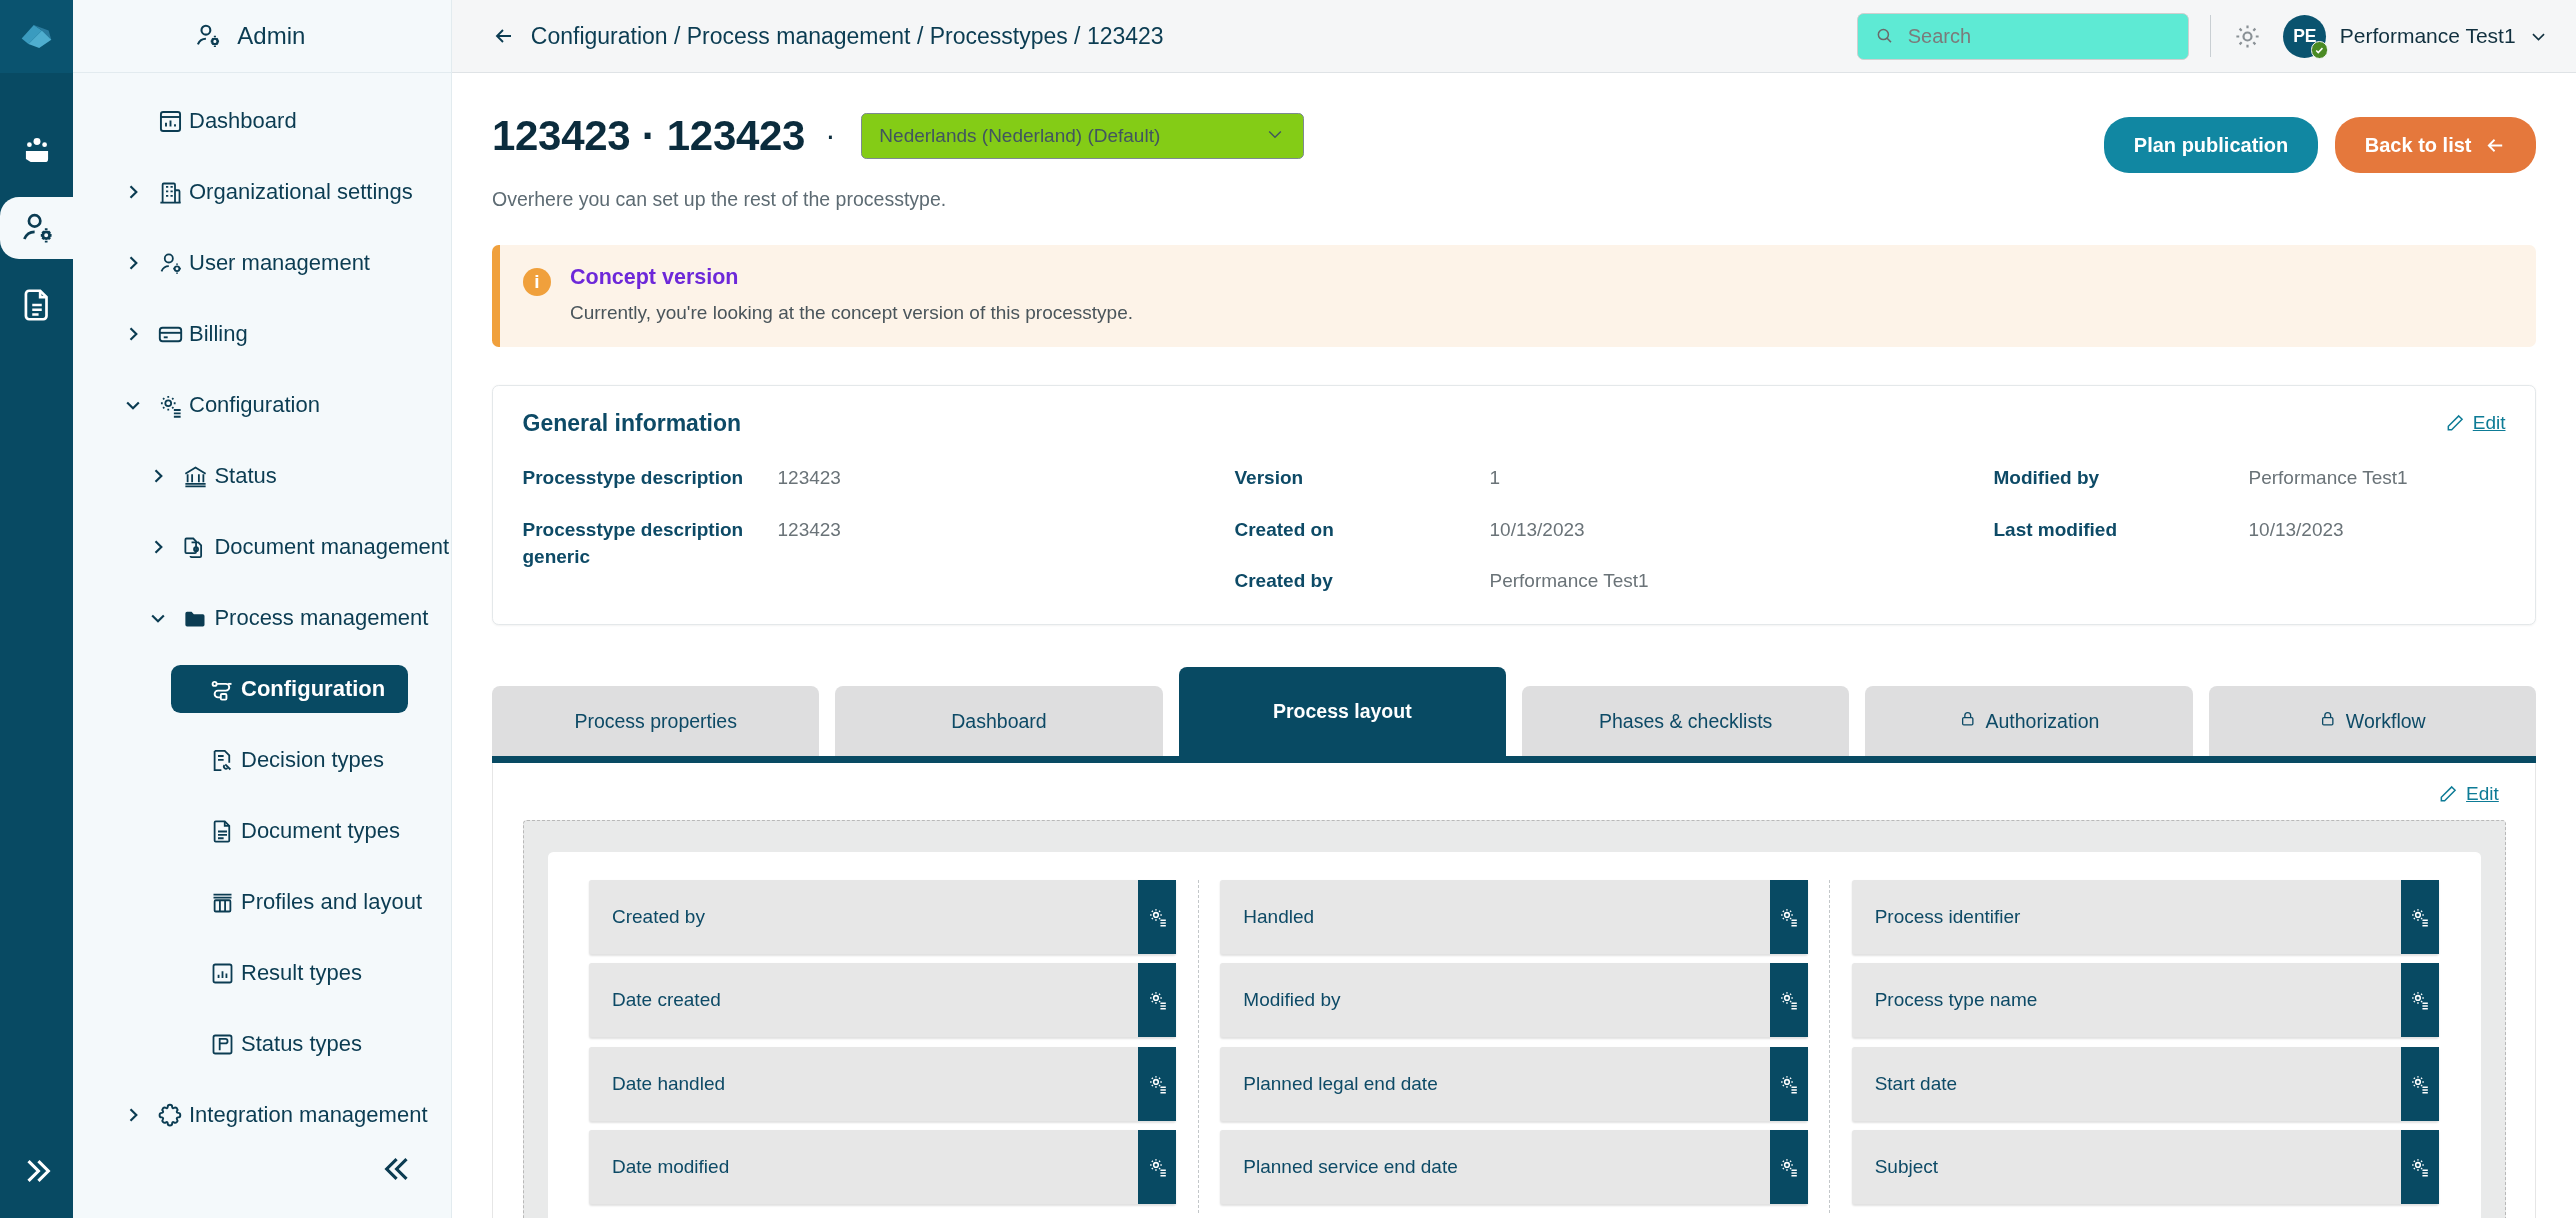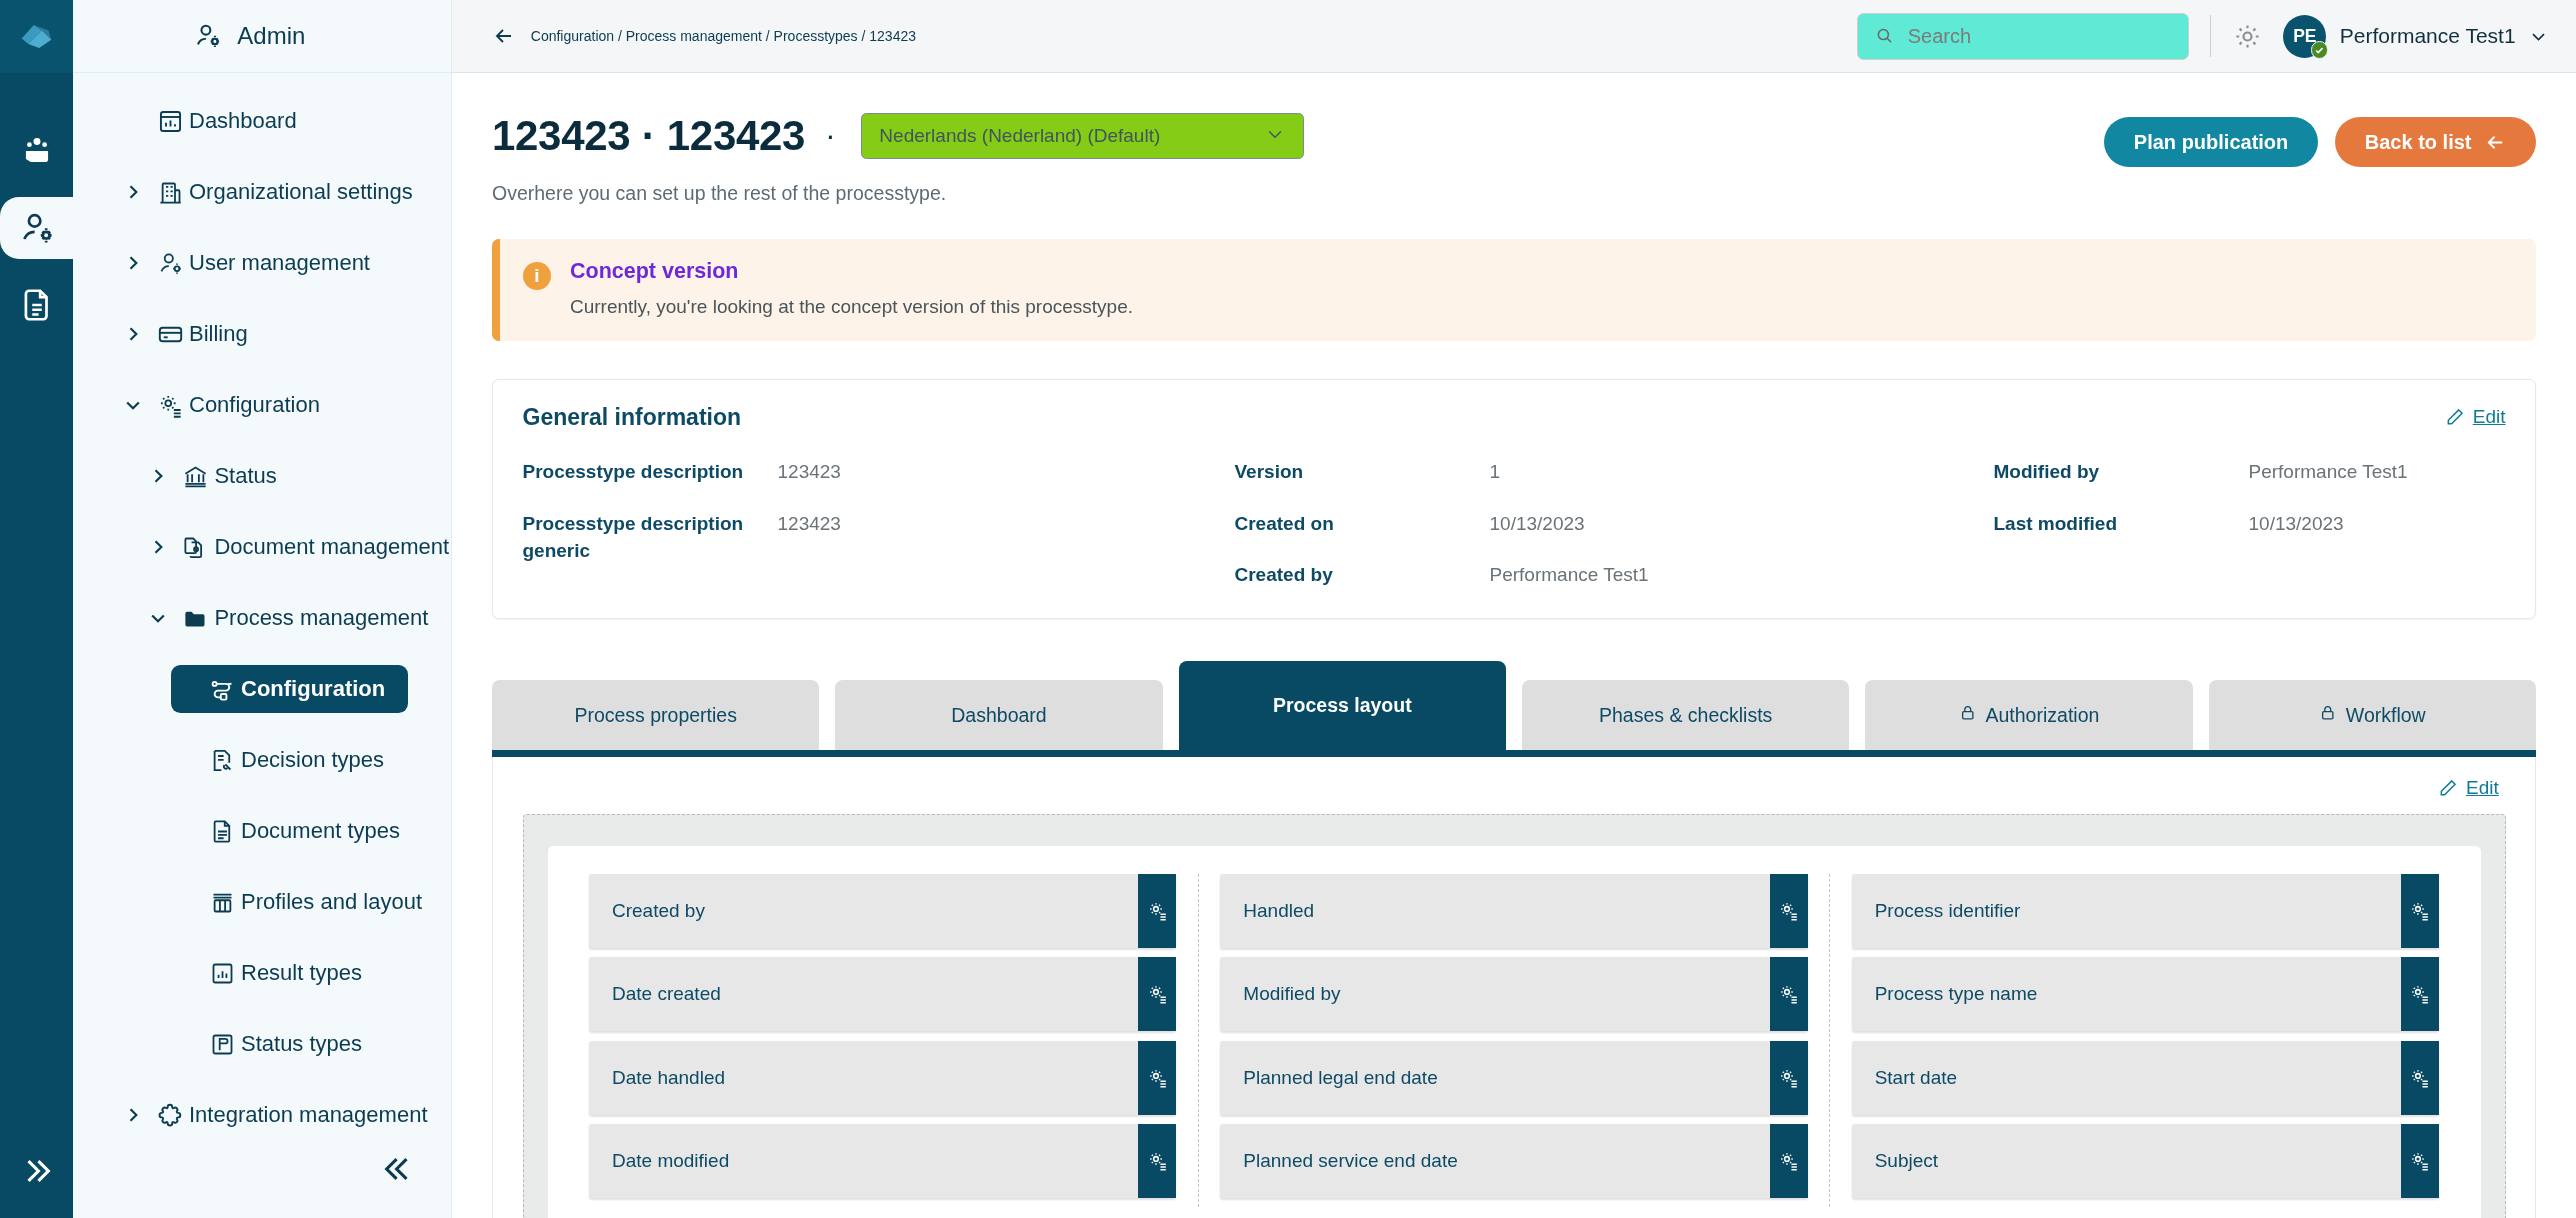--- a/index.html
+++ b/index.html
@@ -83,21 +83,21 @@
   
   .main { flex: 1 1 auto; display: flex; flex-direction: column; min-width: 0; background:#fff; }
 
   .topbar {
     height: 73px; flex: 0 0 73px;
     background: #f5f6f7;
     border-bottom: 0.7px solid #dfe3e6;
     display: flex; align-items: center;
     padding: 0 28px 0 40px;
   }
-  .breadcrumb { display: flex; align-items: center; gap: 14.8px; font-size: 14px; color: #0b3c52; font-weight: 500; cursor: pointer; }
+  .breadcrumb { display: flex; align-items: center; gap: 14.8px; font-size: 23px; color: #0b3c52; font-weight: 500; cursor: pointer; }
   .topbar-right { margin-left: auto; display: flex; align-items: center; gap: 0; }
   .searchbox {
     width: 332px; height: 47px;
     background: #5eead4; border: 0.7px solid #cfcfcf; border-radius: 6.7px;
     display: flex; align-items: center; gap: 13.4px; padding: 0 17.5px;
     cursor: text;
     margin-left: 40px;
   }
   .searchbox input {
     background: transparent; border: 0; outline: none;
@@ -130,21 +130,21 @@
   .lang-select {
     width: 443px; height: 46px;
     border: 0.7px solid #7d8a90; border-radius: 5.4px; background: #84cc16;
     display: flex; align-items: center; padding: 0 17.5px;
     font-size: 19px; color: #41555f; cursor: pointer;
     margin-left: 5.4px;
   }
   .lang-select .caret { margin-left: auto; color:#41555f; }
   .head-actions { margin-left: auto; display: flex; align-items: center; gap: 17.5px; padding-top: 5.4px; }
   .btn {
-    height: 50px; border-radius: 25px; border: 0;
+    height: 56px; border-radius: 25px; border: 0;
     font-family:"Liberation Sans", sans-serif;
     font-size: 20px; font-weight: bold; color: #fff;
     display:flex; align-items:center; justify-content:center; gap:12px;
     padding: 0 29.5px; cursor: pointer; white-space: nowrap;
   }
   .btn-teal { background: #1187A2; }
   .btn-orange { background: #E5783C; }
 
   .page-sub { font-size: 19.5px; color: #5d6b73; margin-top: 14.8px; }
 

